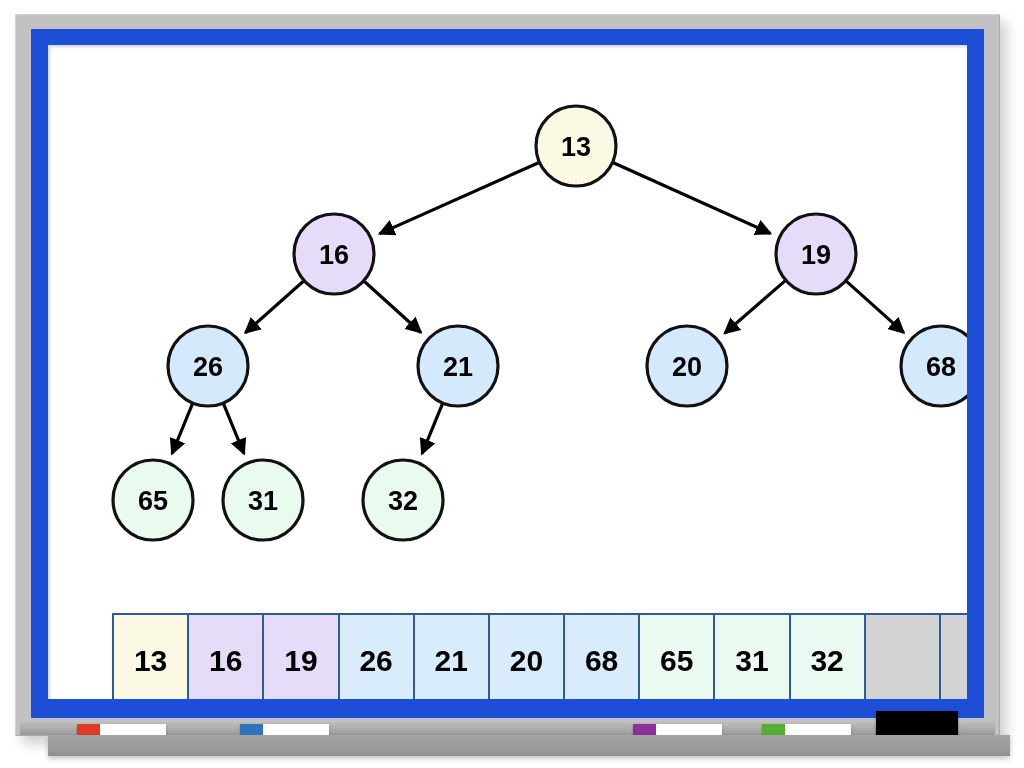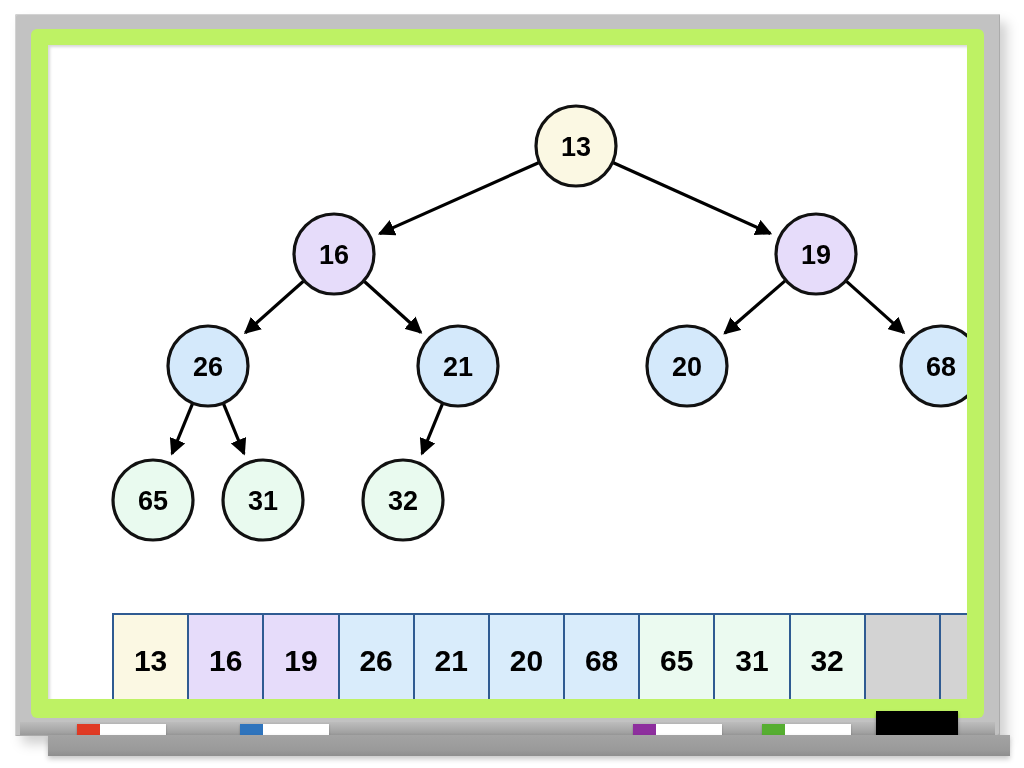--- a/index.html
+++ b/index.html
@@ -15,21 +15,21 @@
     position:absolute;left:22px;top:22px;width:985px;height:722px;
     background:rgba(0,0,0,.18);filter:blur(6px);border-radius:3px;
   }
   .wb-frame{
     position:absolute;left:15px;top:14px;width:985px;height:722px;
     background:#c2c2c2;border-radius:2px;
     box-shadow:inset -1px -1px 0 #ababab, inset 1px 1px 0 #d2d2d2;
   }
   .wb-frame-inner{
     position:absolute;left:16px;top:15px;right:16px;bottom:18px;
-    background:#bef264;border-radius:6px;
+    background:#1d4ed8;border-radius:1px;
   }
   .wb-board{
     position:absolute;left:17px;top:16px;right:17px;bottom:19px;
     background:#ffffff;
     box-shadow:inset 2px 2px 3px rgba(0,0,0,.16);
     overflow:hidden;
   }
 
   
   .tray-lip{

